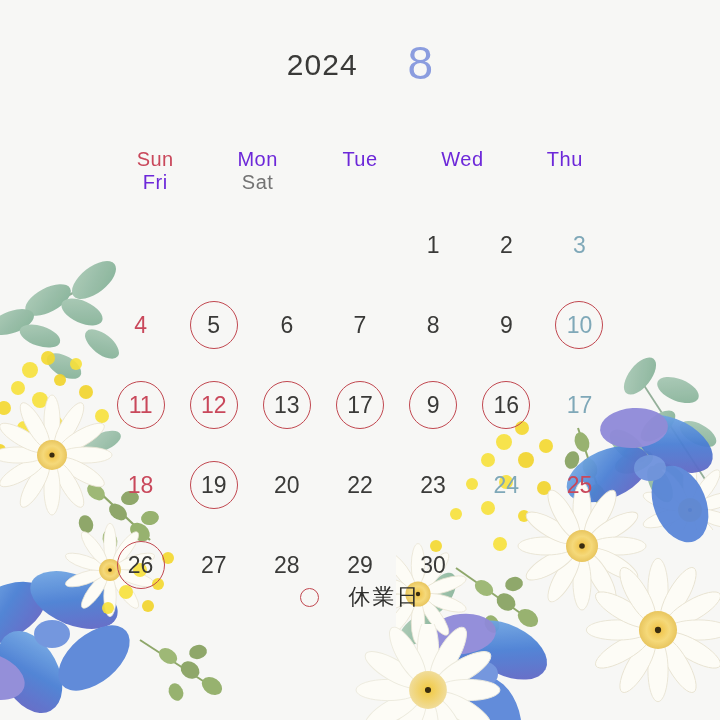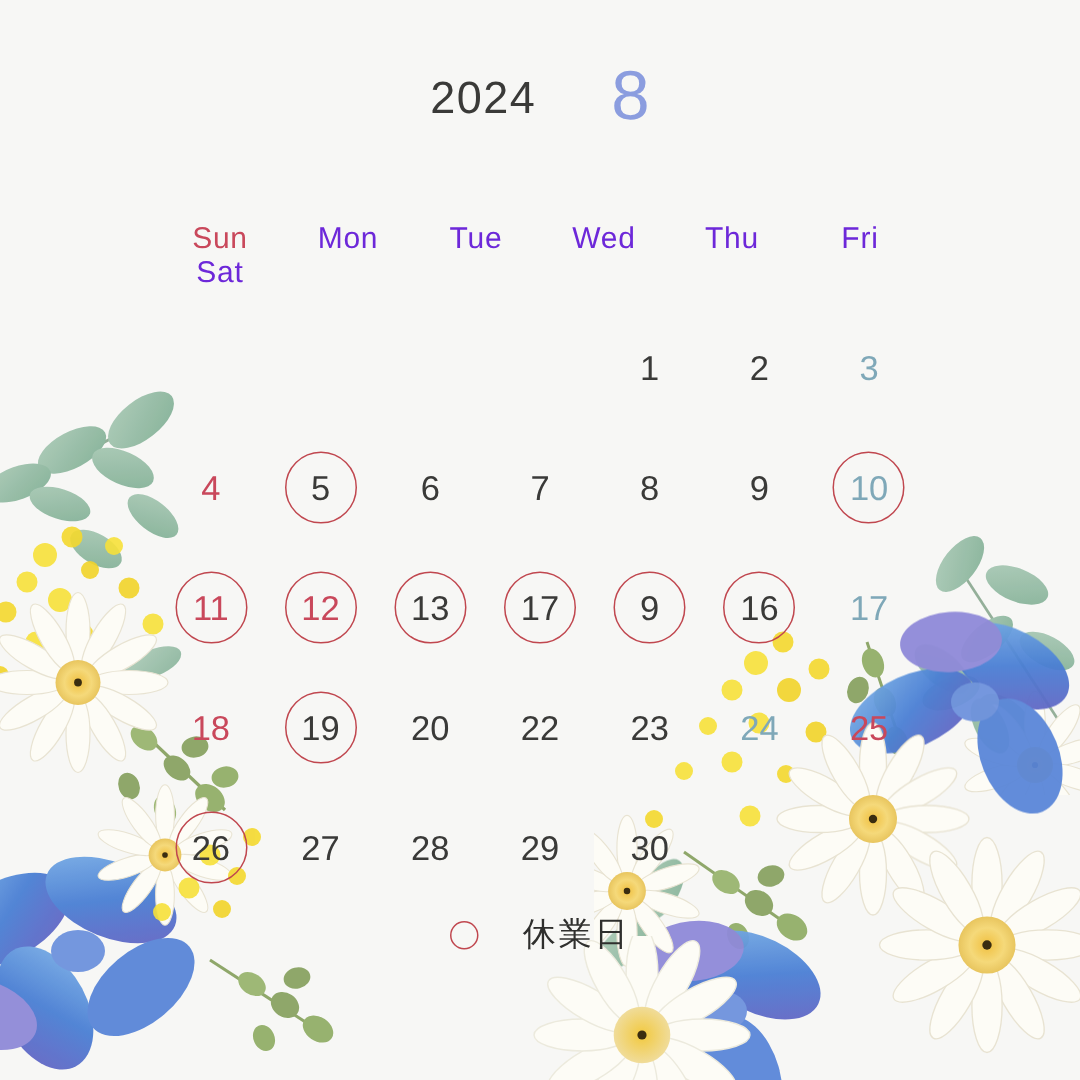--- a/index.html
+++ b/index.html
@@ -79,30 +79,30 @@
     top: 4px;
   }
 
   
   #weekday-header {
     position: absolute;
     left: 104px;
     top: 148px;
     width: 512px;
     display: grid;
-    grid-template-columns: repeat(6, 1fr);
+    grid-template-columns: repeat(5, 1fr);
   }
   .weekday-cell {
     text-align: center;
     font-size: 20px;
     letter-spacing: 0.5px;
     font-weight: 400;
   }
   .wd-sun { color: #c9485b; }
-  .wd-sat { color: #6d28d9; }
+  .wd-sat { color: #737373; }
   .wd-day { color: #6d28d9; }
 
   #days-grid {
     position: absolute;
     left: 104px;
     top: 205px;
     width: 512px;
     display: grid;
     grid-template-columns: repeat(7, 1fr);
     grid-auto-rows: 80px;
@@ -136,21 +136,21 @@
     border-radius: 50%;
     box-sizing: border-box;
     z-index: 1;
   }
   .day-cell.empty::before { content: none; }
 
   
   #legend {
     position: absolute;
     left: 0;
-    top: 608px;
+    top: 582px;
     width: 720px;
     display: flex;
     align-items: center;
     justify-content: center;
   }
   #legend-circle {
     width: 19px;
     height: 19px;
     border: 1.6px solid #c0474f;
     border-radius: 50%;

